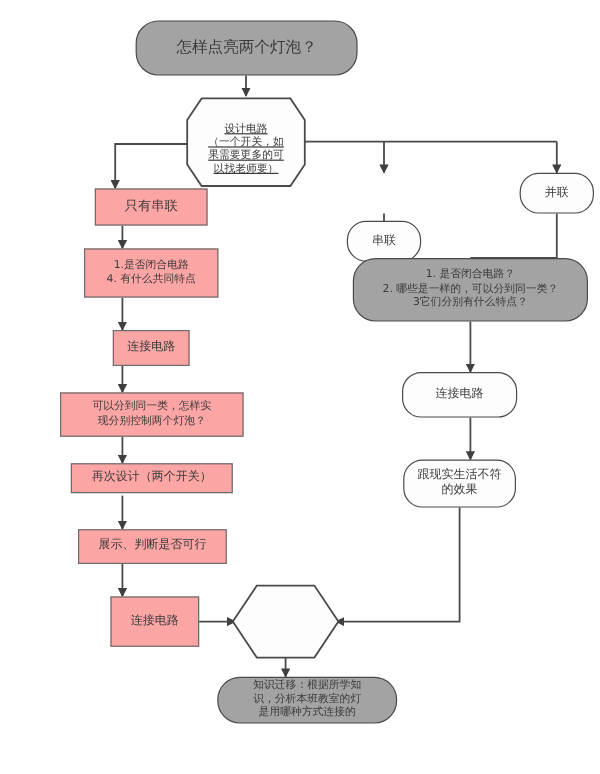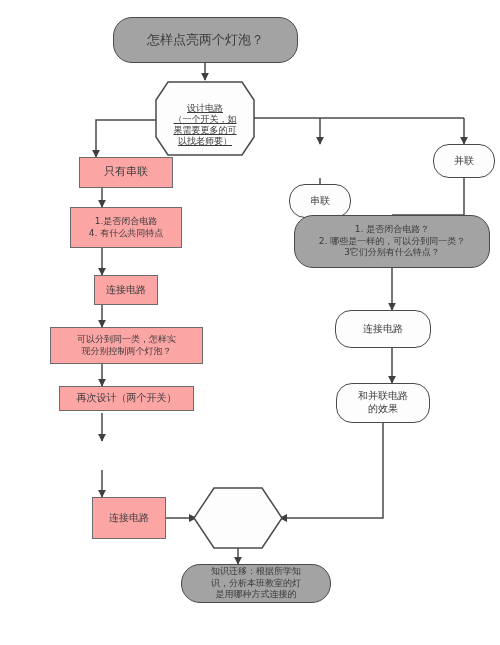--- a/index.html
+++ b/index.html
@@ -133,34 +133,35 @@
   <div class="node rect fs9" style="left:46px; top:207px; width:112px; height:41px;">1.是否闭合电路
 4. 有什么共同特点</div>
 
   <div class="node rect fs10" style="left:70px; top:275px; width:64px; height:30px;">连接电路</div>
 
   <div class="node rect fs9" style="left:26px; top:327px; width:153px; height:37px;">可以分到同一类，怎样实
 现分别控制两个灯泡？</div>
 
   <div class="node rect fs10" style="left:35px; top:386px; width:135px; height:25px;">再次设计（两个开关）</div>
 
+  <div class="node rect fs10" style="left:41px; top:441px; width:124px; height:29px;">展示、判断是否可行</div>
 
   <div class="node rect fs10" style="left:68px; top:497px; width:74px; height:42px;">连接电路</div>
 
   <div class="node pill-sm fs10" style="left:289px; top:144px; width:62px; height:34px;margin-top:40px;">串联</div>
 
   <div class="node pill-sm fs10" style="left:433px; top:144px; width:62px; height:34px;">并联</div>
 
   <div class="node pill fs9" style="left:294px; top:215px; width:196px; height:53px;">1. 是否闭合电路？
 2. 哪些是一样的，可以分到同一类？
 3它们分别有什么特点？</div>
 
   <div class="node pill-sm fs10" style="left:335px; top:310px; width:96px; height:38px;">连接电路</div>
 
-  <div class="node pill-sm fs10" style="left:336px; top:383px; width:94px; height:40px;">和并联电路
+  <div class="node pill-sm fs10" style="left:336px; top:383px; width:94px; height:40px;">跟现实生活不符
 的效果</div>
 
 
   <div class="node pill fs9" style="left:181px; top:564px; width:150px; height:39px;">知识迁移：根据所学知
 识，分析本班教室的灯
 是用哪种方式连接的</div>
 
 </div>
 
 </body></html>

